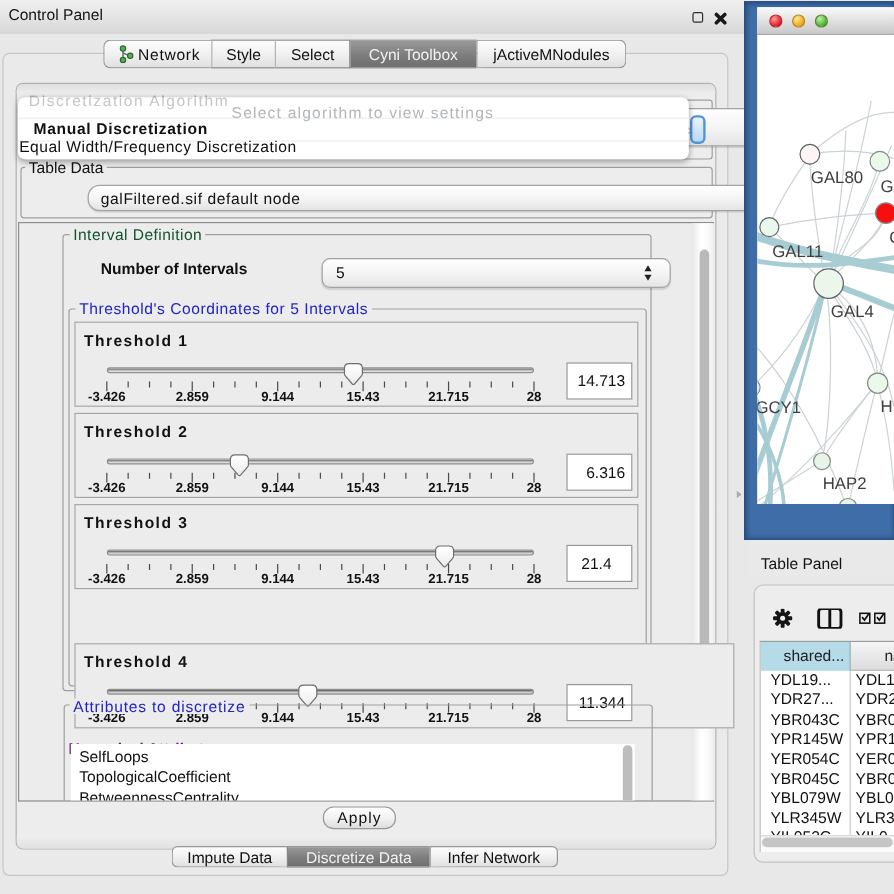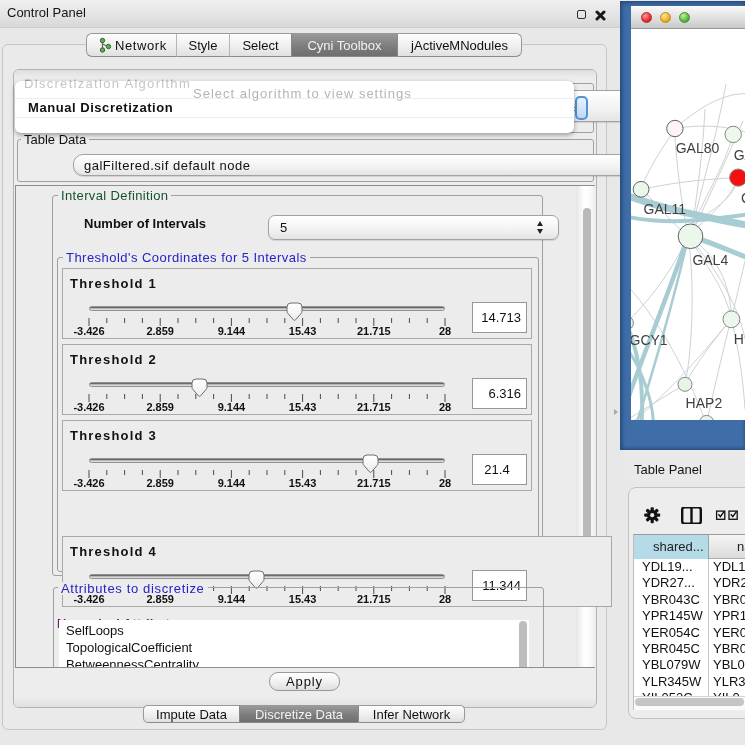--- a/index.html
+++ b/index.html
@@ -264,34 +264,35 @@
   </div>
   <div class="gtitle" style="left:58px;top:582px;color:#2323c8;letter-spacing:0.65px;">Attributes to discretize</div>
   <div class="abs" style="left:57px;top:616px;font-size:13px;font-weight:bold;color:#701a75;text-align:center;">Numerical Attributes</div>
   <div class="abs" style="left:59px;top:620px;width:470px;height:47px;background:#ffffff;overflow:hidden;">
     <div style="position:absolute;left:7px;top:3px;font-size:13px;color:#111;">SelfLoops</div>
     <div style="position:absolute;left:7px;top:20px;font-size:13px;color:#111;">TopologicalCoefficient</div>
     <div style="position:absolute;left:7px;top:37px;font-size:13px;color:#111;">BetweennessCentrality</div>
     <div style="position:absolute;left:460px;top:1px;width:8px;height:60px;background:#bdbdbd;border-radius:5px;"></div>
   </div>
 
-  <div class="abs" style="left:269px;top:672px;width:71px;height:19px;background:linear-gradient(#ffffff,#f0f0f0 55%,#dedede);border:1px solid #999;border-radius:9px;box-sizing:border-box;text-align:center;font-size:13px;line-height:17px;letter-spacing:0.9px;color:#111;">Apply</div>
+  <div class="abs" style="left:269px;top:672px;width:61px;height:19px;background:linear-gradient(#ffffff,#f0f0f0 55%,#dedede);border:1px solid #999;border-radius:9px;box-sizing:border-box;text-align:center;font-size:13px;line-height:17px;letter-spacing:0.9px;color:#111;">Apply</div>
 
   <div class="abs" style="left:143px;top:705px;width:322px;height:18px;">
     <div class="tab" style="left:0;width:96px;border-left:1px solid #989898;border-radius:5px 0 0 5px;line-height:17px;">Impute Data</div>
     <div class="tab tabdark" style="left:96px;width:119px;border-left:1px solid #888;line-height:17px;">Discretize Data</div>
     <div class="tab" style="left:215px;width:107px;border-left:1px solid #888;border-right:1px solid #989898;border-radius:0 5px 5px 0;line-height:17px;">Infer Network</div>
   </div>
 
   <div class="abs" style="left:15px;top:81px;width:559px;height:52px;background:#ffffff;border-radius:6px;box-shadow:0 2px 5px rgba(0,0,0,0.35);">
     <div class="abs" style="left:0;top:17px;width:100%;height:1px;background:#eceff2;"></div>
     <div class="abs" style="left:0;top:36px;width:100%;height:1px;background:#eceff2;"></div>
     <div class="abs" style="left:9px;top:-5px;font-size:13px;letter-spacing:1.3px;color:#c6c6c6;">Discretization Algorithm</div>
     <div class="abs" style="left:178px;top:5px;font-size:13px;letter-spacing:1px;color:#b2b6b9;">Select algorithm to view settings</div>
     <div class="abs" style="left:1px;top:19px;font-size:13px;letter-spacing:0.55px;font-weight:bold;color:#111;padding-left:12px;">Manual Discretization</div>
+    <div class="abs" style="left:1px;top:34px;font-size:13px;letter-spacing:0.4px;color:#111;">Equal Width/Frequency Discretization</div>
   </div>
   <div class="abs" style="left:24px;top:77px;width:175px;height:4px;overflow:hidden;">
     <div class="abs" style="left:0;top:0px;font-size:13px;letter-spacing:1.3px;color:#9a9a9a;">Discretization Algorithm</div>
   </div>
 
   <div class="abs" style="left:620px;top:1px;width:125px;height:449px;background:#3e6da8;box-shadow:inset 3px 0 4px -1px #274b7e, inset 0 3px 4px -1px #274b7e, inset 0 -2px 3px rgba(20,40,70,0.35);"></div>
 
   <div class="abs" style="left:631px;top:6px;width:114px;height:414px;background:#ffffff;overflow:hidden;">
     <div class="abs" style="left:0;top:0;width:114px;height:22px;background:linear-gradient(#fafafa,#c9c9c9);border-bottom:1px solid #979797;">
       <div class="tl" style="left:10px;background:radial-gradient(circle at 35% 30%,#ff9a9a,#e33030 60%,#b01010);border:1px solid #b23;box-sizing:border-box;"></div>

